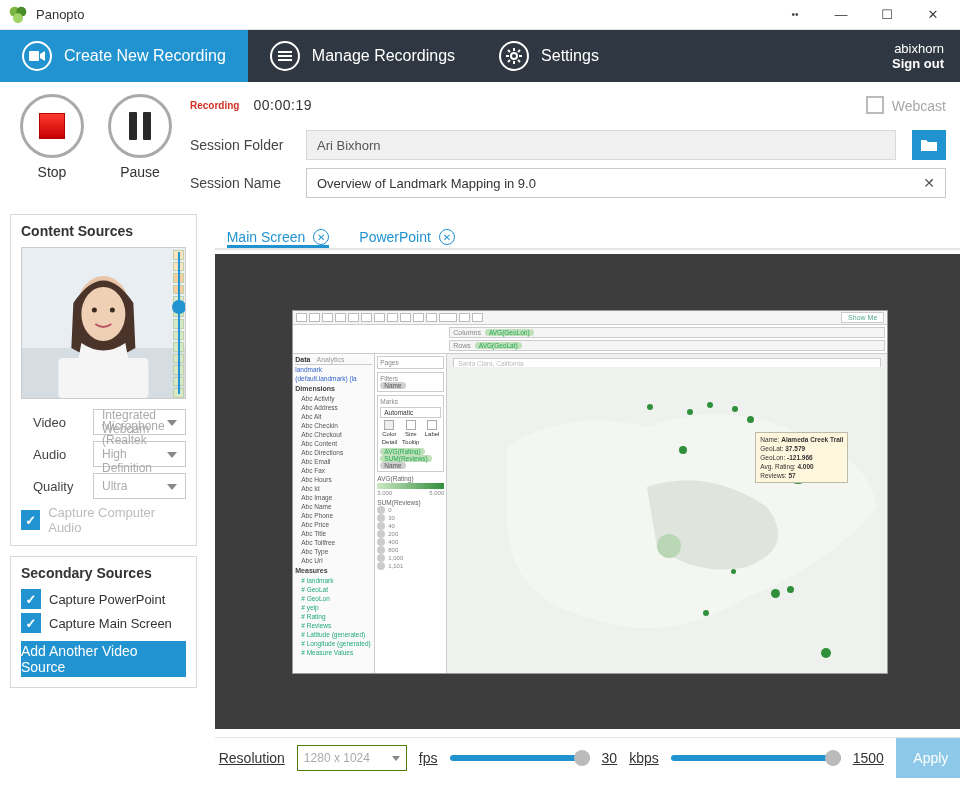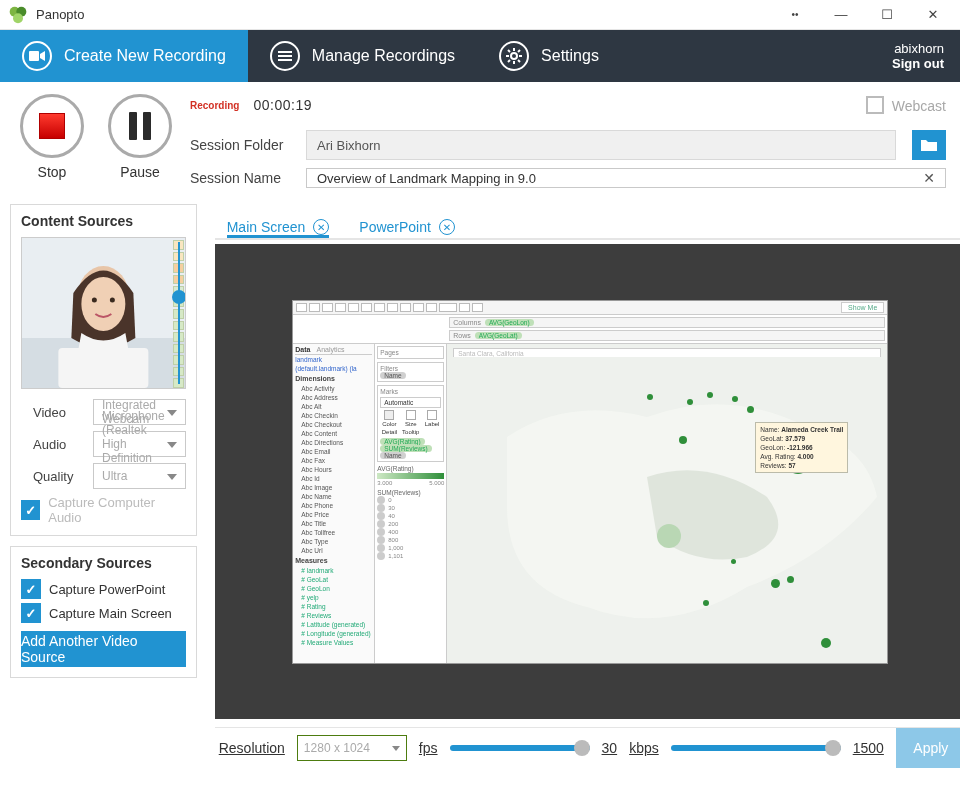--- a/index.html
+++ b/index.html
@@ -36,21 +36,21 @@
   .rec-status { color:#d23024; font-weight:600; font-size:10px;}
   .rec-time { font-size:14px; color:#333; letter-spacing:0.5px;}
   .spacer-h { flex:1; }
   .webcast-box { display:flex; align-items:flex-end; gap:8px; color:#a8a8a8; font-size:14px;}
   .checkbox-sq { width:18px; height:18px; border:2px solid #bbb; display:inline-block; }
 
   .meta-row { display:flex; align-items:center; gap:16px; margin-bottom:8px; }
   .meta-label { width:100px; font-size:14px; color:#444; }
   .folder-input { flex:1; height:30px; background:#f0f0f0; border:1px solid #d9d9d9; display:flex; align-items:center; padding:0 10px; color:#555; font-size:13px; }
   .folder-btn { width:34px; height:30px; background:#2193d1; display:flex; align-items:center; justify-content:center; }
-  .name-input { flex:1; height:20px; border:1px solid #c9c9c9; display:flex; align-items:center; padding:0 10px; font-size:13px; }
+  .name-input { flex:1; height:30px; border:1px solid #c9c9c9; display:flex; align-items:center; padding:0 10px; font-size:13px; }
   .name-input .clear { margin-left:auto; color:#555; cursor:pointer; font-size:14px; }
 
   
   .main-split { display:flex; height:563px; }
   .left-col { width:303px; padding:0 10px 0 2px; display:flex; flex-direction:column; gap:10px; }
   .right-col { flex:1; padding:0 10px 0 8px; display:flex; flex-direction:column; }
 
   .panel { border:1px solid #d9d9d9; background:#fff; padding:8px 10px 10px 10px; }
   .panel-title { font-size:14px; font-weight:600; color:#333; margin-bottom:8px; }
 

